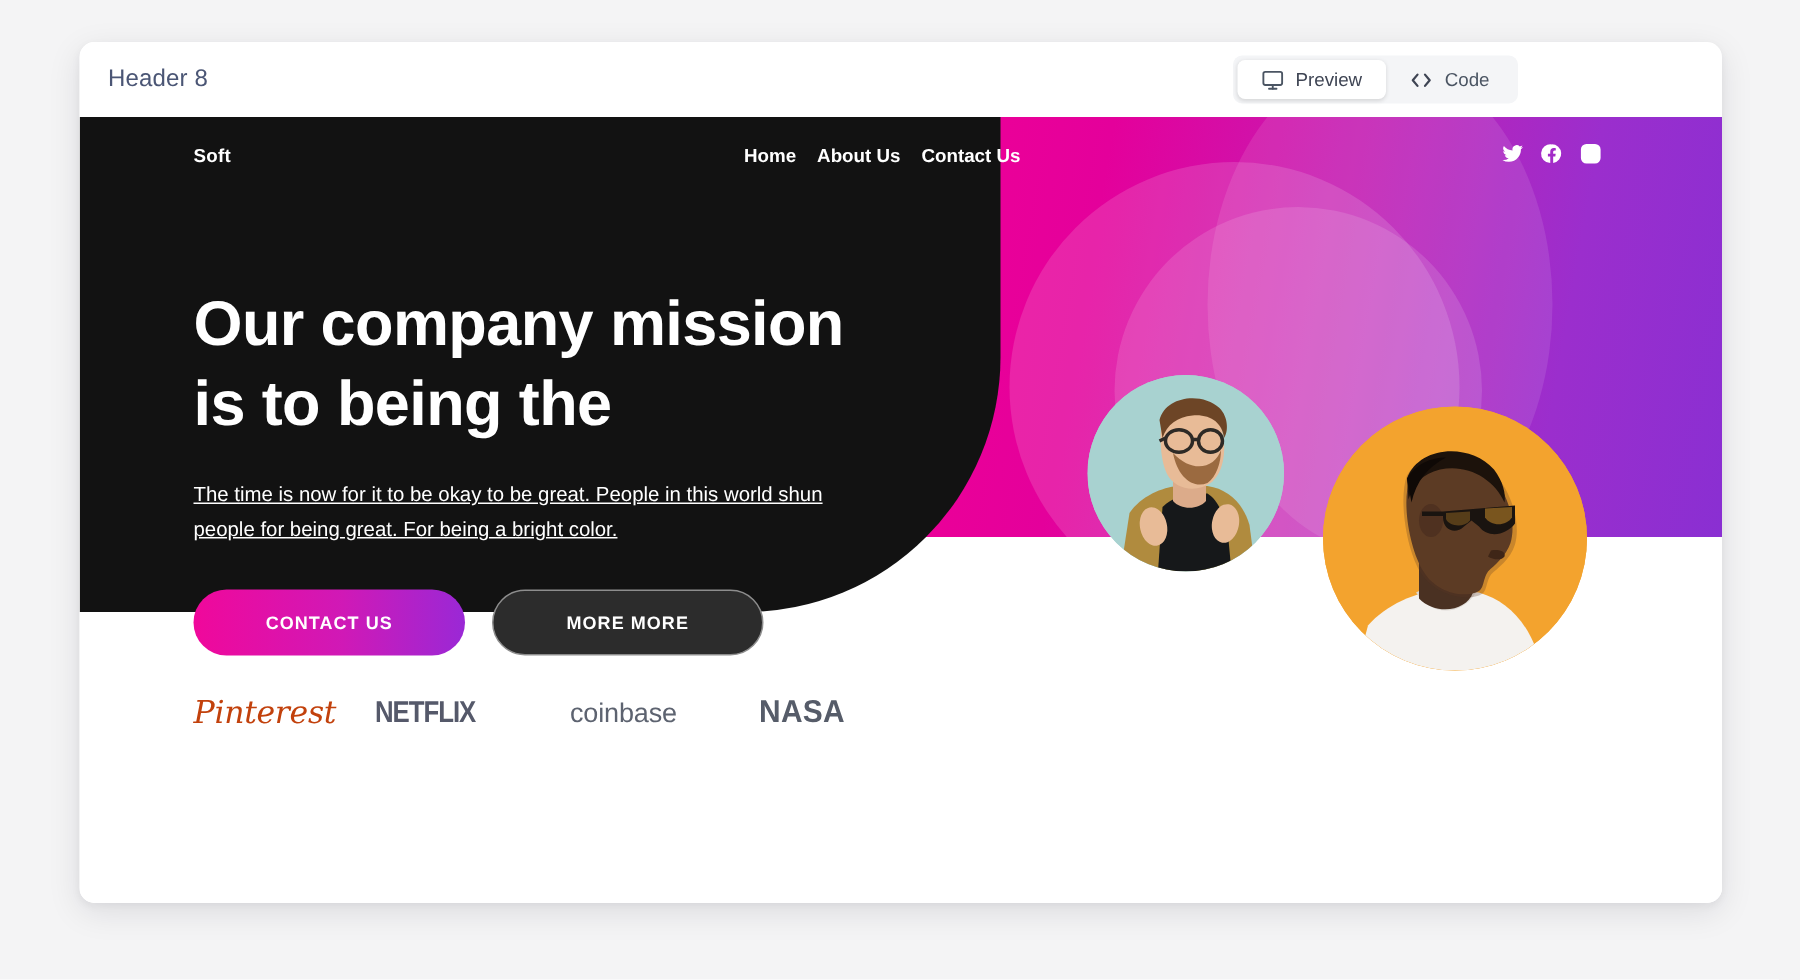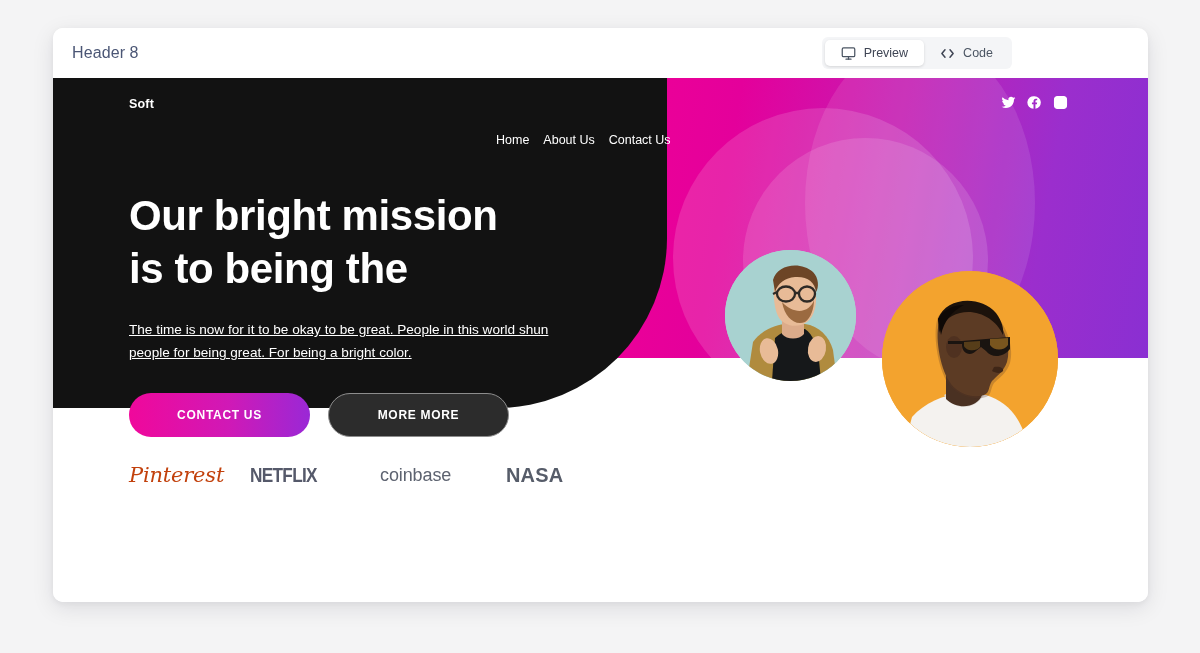--- a/index.html
+++ b/index.html
@@ -168,23 +168,22 @@
     left: 443px;
     top: 19px;
     display: flex;
     gap: 14px;
   }
 
   .nav-links a {
     color: #ffffff;
     font-size: 12.5px;
     text-decoration: none;
-    font-weight: 400;
+    font-weight: 700;
     white-space: nowrap;
-    margin-top: 36px;
   }
 
   .social-group {
     position: absolute;
     left: 948px;
     top: 17px;
     display: flex;
     align-items: center;
     gap: 11px;
   }
@@ -395,21 +394,21 @@
               <rect x="2.5" y="2.5" width="19" height="19" rx="5"></rect>
               <circle cx="12" cy="12" r="4.2"></circle>
               <circle cx="17.6" cy="6.5" r="1.2" fill="#ffffff" stroke="none"></circle>
             </svg>
         </span>
       </div>
     </div>
 
     <div class="hero-copy">
       <div class="hero-title">
-        <div>Our bright mission</div>
+        <div>Our company mission</div>
         <div>is to being the</div>
       </div>
       <p class="hero-text">The time is now for it to be okay to be great. People in this world shun people for being great. For being a bright color.</p>
       <div class="hero-buttons">
         <button class="btn btn-primary">CONTACT US</button>
         <button class="btn btn-secondary">MORE MORE</button>
       </div>
     </div>
 
     <div class="portrait p1">

